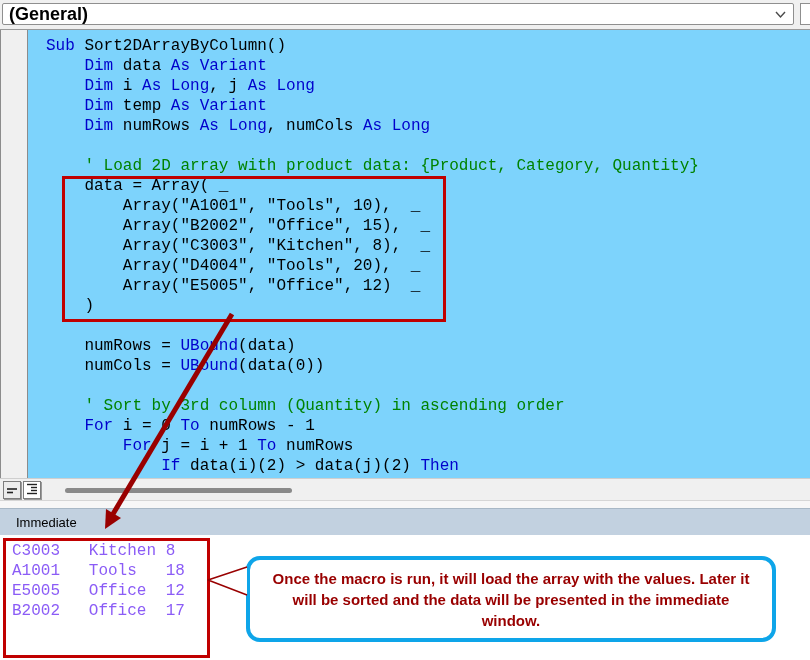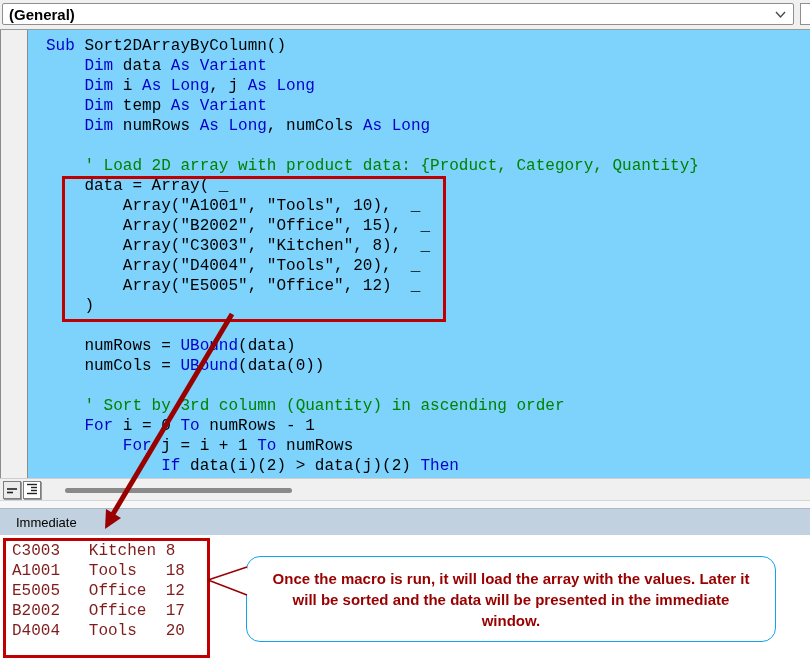--- a/index.html
+++ b/index.html
@@ -3,21 +3,21 @@
 <meta charset="utf-8">
 <style>
   html,body{margin:0;padding:0;}
   body{
     width:810px;height:660px;position:relative;overflow:hidden;
     background:#f0f0f0;font-family:"Liberation Sans",sans-serif;
   }
   
   .toolbar{position:absolute;left:0;top:0;width:810px;height:29px;background:#f0f0f0;border-bottom:1px solid #9a9a9a;}
   .dropdown{position:absolute;left:2px;top:3px;width:792px;height:22px;background:#fff;border:1px solid #8f8f8f;border-radius:2px;box-sizing:border-box;display:flex;align-items:center;}
-  .dropdown-label{font-size:15px;font-weight:bold;color:#000;padding-left:6px;flex:1;}
+  .dropdown-label{font-size:18px;font-weight:bold;color:#000;padding-left:6px;flex:1;}
   .dropdown-chevron{width:18px;display:flex;justify-content:center;align-items:center;margin-right:4px;}
   .toolbar-sliver{position:absolute;left:800px;top:3px;width:10px;height:22px;background:#fff;border:1px solid #8f8f8f;border-right:none;box-sizing:border-box;}
   
   .code-window{position:absolute;left:0;top:30px;width:810px;height:448px;background:#7dd3fc;border-left:1px solid #8c8c8c;box-sizing:border-box;}
   .gutter{position:absolute;left:0;top:0;width:26px;height:448px;background:#f0f0f0;border-right:1px solid #8c8c8c;}
   .code-content{position:absolute;left:45px;top:6px;font-family:"Liberation Mono","DejaVu Sans Mono",monospace;font-size:16px;line-height:20px;white-space:pre;color:#000;}
   .code-line{height:20px;}
   .kw{color:#0000cc;}
   .cm{color:#008200;}
   .tx{color:#000;}
@@ -25,26 +25,26 @@
   .scroll-row{position:absolute;left:0;top:478px;width:810px;height:22px;background:#f0f0f0;border-top:1px solid #cfcfcf;}
   .split-btn{position:absolute;top:2px;width:18px;height:18px;background:#fff;border:1px solid #7d7d7d;box-sizing:border-box;display:flex;align-items:center;justify-content:center;box-shadow:1px 1px 0 #9a9a9a;}
   .split-btn.first{left:3px;background:#ececec;}
   .split-btn.second{left:23px;}
   .hscroll-thumb{position:absolute;left:65px;top:9px;width:227px;height:5px;background:#8a8a8a;border-radius:3px;}
   .splitter-strip{position:absolute;left:0;top:500px;width:810px;height:8px;background:#f7f7f7;border-top:1px solid #d6d6d6;}
   
   .immediate-header{position:absolute;left:0;top:508px;width:810px;height:27px;background:#c2d1e0;border-top:1px solid #a8b8c6;display:flex;align-items:center;}
   .immediate-title{font-size:13px;color:#000;padding-left:16px;}
   .immediate-body{position:absolute;left:0;top:535px;width:810px;height:125px;background:#fff;}
-  .immediate-output{position:absolute;left:12px;top:6px;font-family:"Liberation Mono","DejaVu Sans Mono",monospace;font-size:16px;line-height:20px;white-space:pre;color:#7f1d1d;}
+  .immediate-output{position:absolute;left:12px;top:6px;font-family:"Liberation Mono","DejaVu Sans Mono",monospace;font-size:16px;line-height:20px;white-space:pre;color:#8b5cf6;}
   
   .anno-box{position:absolute;border:3px solid #c00000;background:transparent;pointer-events:none;}
   .anno-code{left:62px;top:176px;width:378px;height:140px;}
   .anno-output{left:3px;top:538px;width:201px;height:114px;}
-  .callout{position:absolute;left:246px;top:556px;width:530px;height:86px;background:#fff;border:1px solid #0ea5e9;border-radius:14px;box-sizing:border-box;display:flex;align-items:center;justify-content:center;text-align:center;padding:0 16px;}
+  .callout{position:absolute;left:246px;top:556px;width:530px;height:86px;background:#fff;border:4px solid #0ea5e9;border-radius:14px;box-sizing:border-box;display:flex;align-items:center;justify-content:center;text-align:center;padding:0 16px;}
   .callout-text{font-size:15px;line-height:21px;font-weight:bold;color:#990000;}
   .overlay-svg{position:absolute;left:0;top:0;width:810px;height:660px;pointer-events:none;z-index:50;}
 </style>
 </head>
 <body>
 
 <div class="toolbar">
   <div class="dropdown">
     <span class="dropdown-label">(General)</span>
     <span class="dropdown-chevron">
@@ -81,21 +81,21 @@
     </span>
   </div>
   <div class="hscroll-thumb"></div>
 </div>
 <div class="splitter-strip"></div>
 
 <div class="immediate-header">
   <span class="immediate-title">Immediate</span>
 </div>
 <div class="immediate-body">
-  <div class="immediate-output"><div>C3003   Kitchen 8</div><div>A1001   Tools   18</div><div>E5005   Office  12</div><div>B2002   Office  17</div><div>D4004   Tools   20</div></div>
+  <div class="immediate-output"><div>C3003   Kitchen 8</div><div>A1001   Tools   18</div><div>E5005   Office  12</div><div>B2002   Office  17</div></div>
 </div>
 
 <div class="anno-box anno-code"></div>
 <div class="anno-box anno-output"></div>
 
 <div class="callout">
   <span class="callout-text">Once the macro is run, it will load the array with the values. Later it will be sorted and the data will be presented in the immediate window.</span>
 </div>
 
 <svg class="overlay-svg" viewBox="0 0 810 660">

